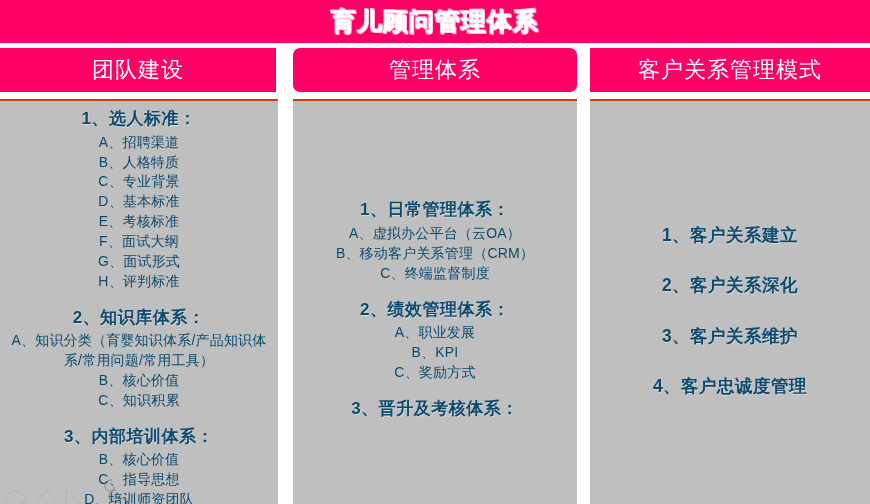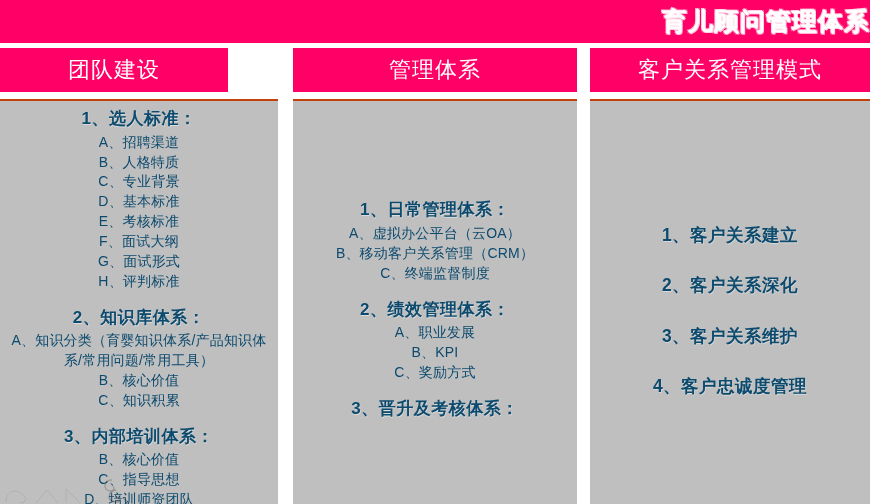--- a/index.html
+++ b/index.html
@@ -16,21 +16,21 @@
   }
 
   
   .title-band {
     position: absolute;
     left: 0; top: 0;
     width: 870px; height: 43px;
     background: var(--pink, #ff0066);
     display: flex;
     align-items: center;
-    justify-content: flex-end;
+    justify-content: center;
   }
   .title-band .title-text {
     color: #ffffff;
     font-size: 25px;
     font-weight: bold;
     letter-spacing: 1px;
     line-height: 1;
     text-shadow:
       1px 1px 0 rgba(255,255,255,0.75),
      -1px 1px 0 rgba(255,255,255,0.35),
@@ -52,22 +52,22 @@
     align-items: center;
     justify-content: center;
   }
   .col-header .hdr-text {
     color: #ffffff;
     font-size: 22px;
     font-weight: normal;
     letter-spacing: 1px;
     line-height: 1;
   }
-  #hdr-0 { left: 0px;   width: 228px; align-items: center; }
-  #hdr-1 { left: 293px; width: 284px; }
+  #hdr-0 { left: 0px;   width: 276px; align-items: center; }
+  #hdr-1 { left: 293px; width: 284px; border-radius: 7px; }
   #hdr-2 { left: 590px; width: 280px; }
 
   
   .bodies-row {
     position: absolute;
     left: 0; top: 99px;
     width: 870px; height: 405px;
   }
   .col-body {
     position: absolute;

